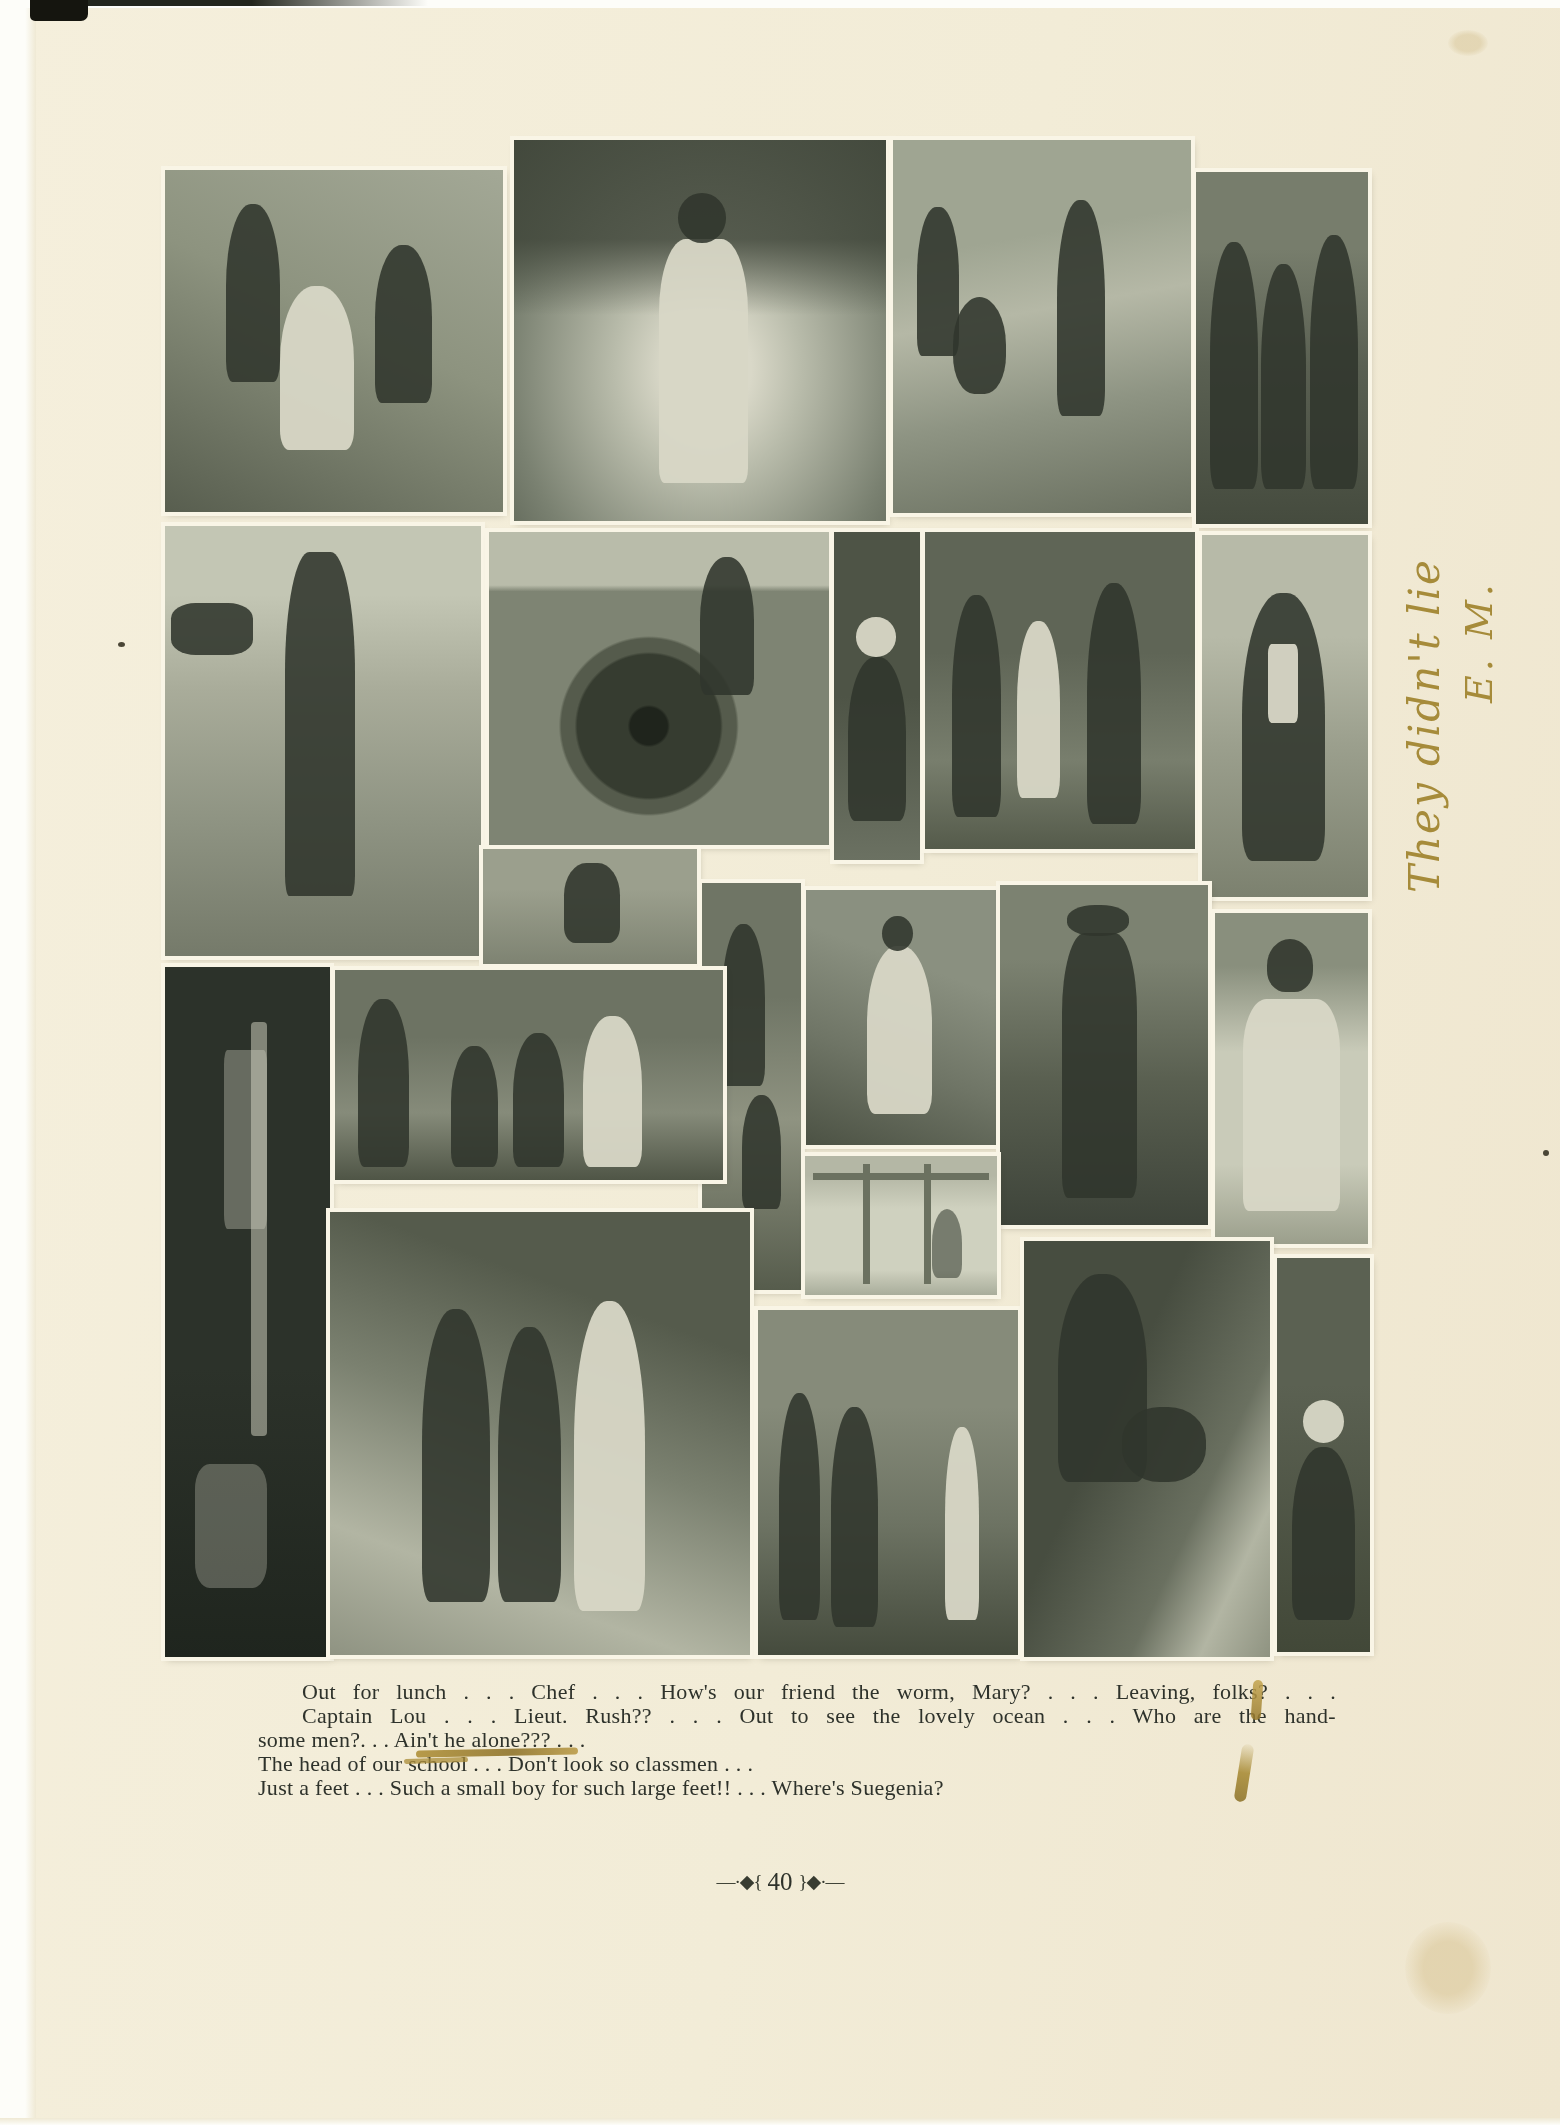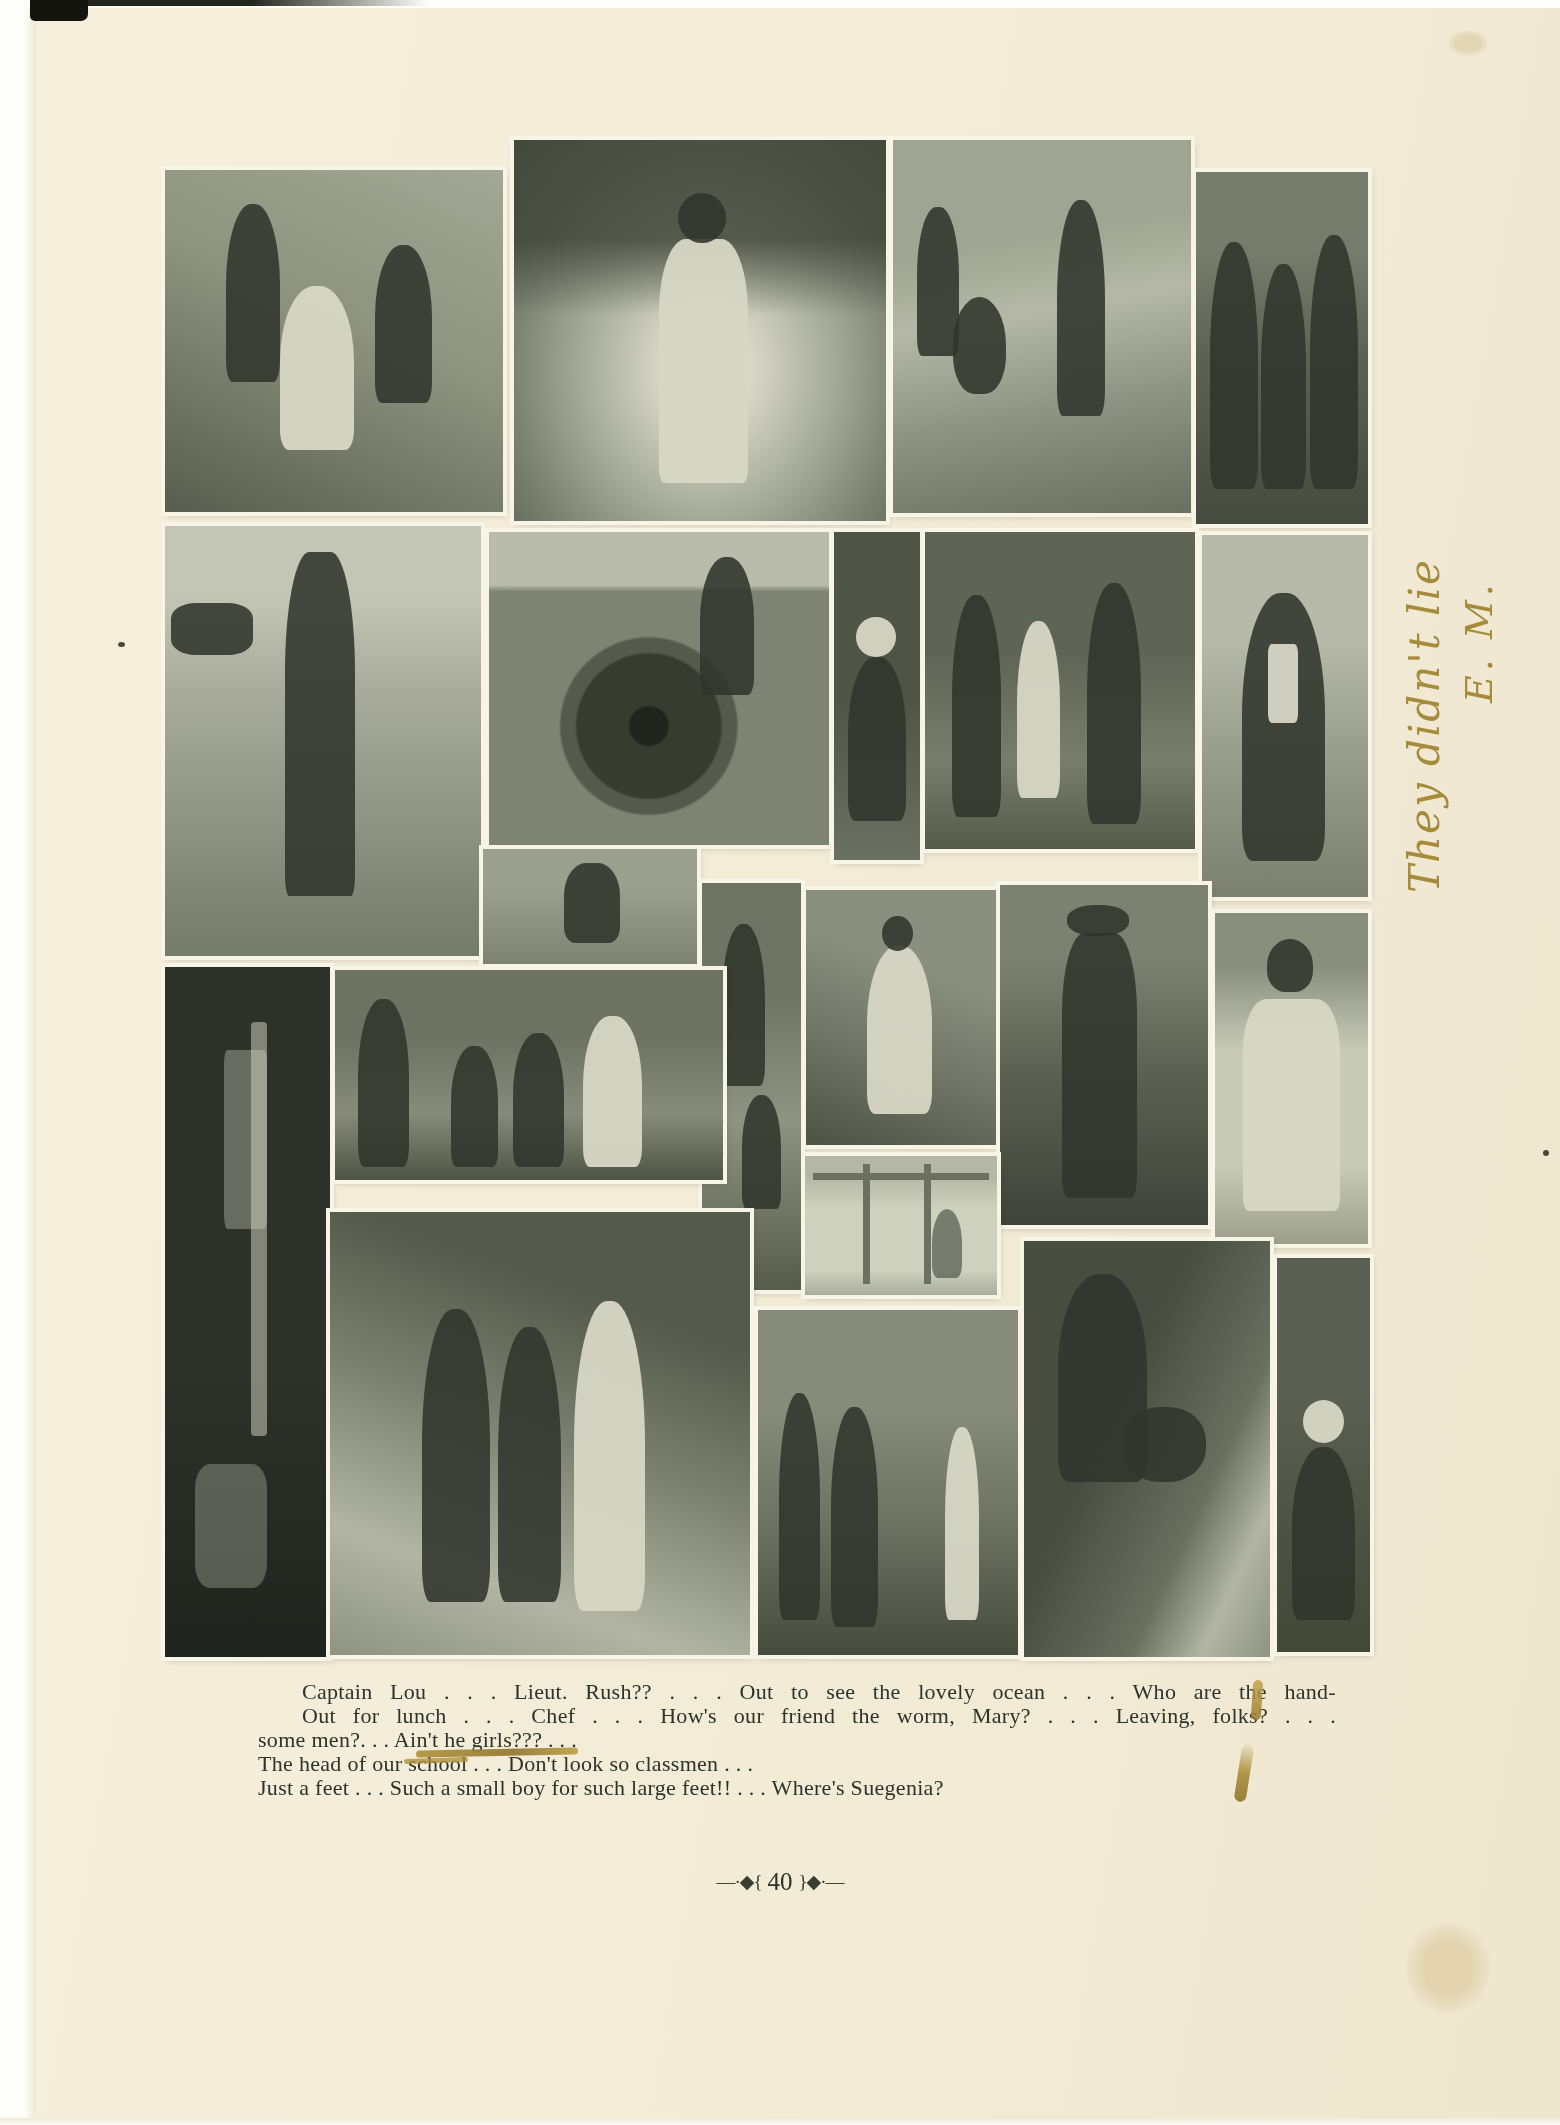--- a/index.html
+++ b/index.html
@@ -201,23 +201,23 @@
     <div class="fig" style="left:40%;top:40%;width:34%;height:18%;border-radius:45%;"></div>
   </div>
 
   <div class="photo" style="left:1277px;top:1258px;width:93px;height:394px;
               background:linear-gradient(180deg,#5b6152 0 32%,#424838 100%);" title="Boy crouching beside the window sill">
     <div class="fig light" style="left:28%;top:36%;width:44%;height:11%;border-radius:50%;"></div>
     <div class="fig" style="left:16%;top:48%;width:68%;height:44%;"></div>
   </div>
 
   <div class="captions">
+    <div class="cap-line cap-indent cap-just">Out for lunch . . . Chef . . . How's our friend the worm, Mary? . . . Leaving, folks? . . .</div>
     <div class="cap-line cap-indent cap-just">Captain Lou . . . Lieut. Rush?? . . . Out to see the lovely ocean . . . Who are the hand-</div>
-    <div class="cap-line cap-indent cap-just">Out for lunch . . . Chef . . . How's our friend the worm, Mary? . . . Leaving, folks? . . .</div>
-    <div class="cap-line">some men?. . . Ain't he girls??? . . .</div>
+    <div class="cap-line">some men?. . . Ain't he alone??? . . .</div>
     <div class="cap-line">The head of our school . . . Don't look so classmen . . .</div>
     <div class="cap-line">Just a feet . . . Such a small boy for such large feet!! . . . Where's Suegenia?</div>
   </div>
 
   <div class="pagenum-row">
     <span class="orn">—·◆{</span><span class="num">40</span><span class="orn">}◆·—</span>
   </div>
 
   <div class="gold-underline"></div>
   <div class="gold-underline2"></div>

